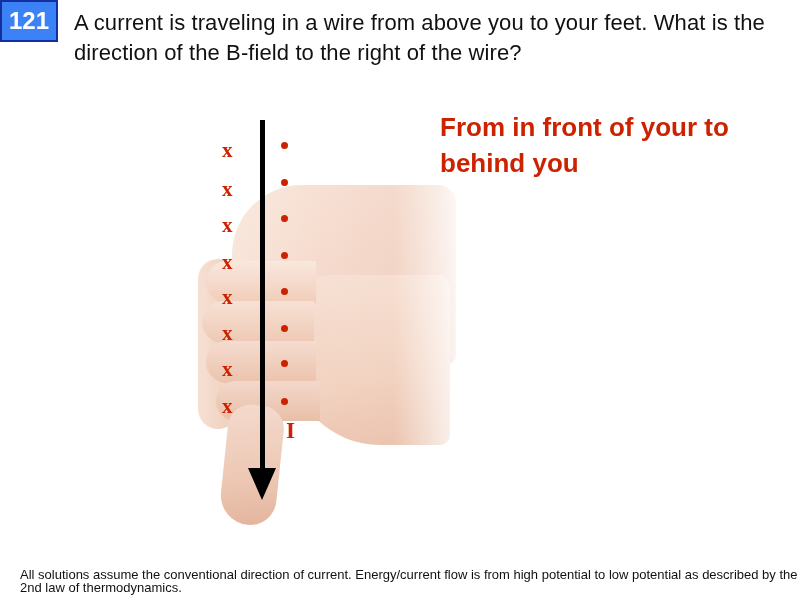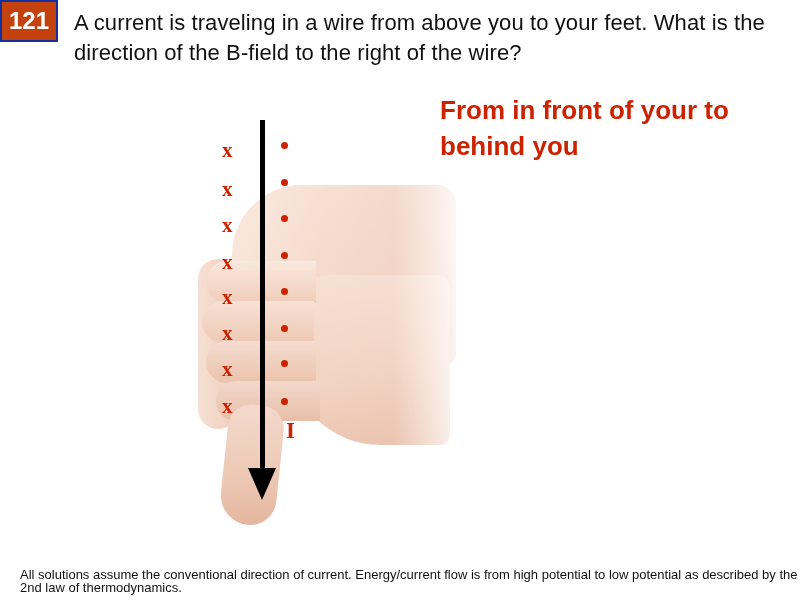--- a/index.html
+++ b/index.html
@@ -15,21 +15,21 @@
     position: relative;
   }
 
   
   #slide-badge {
     position: absolute;
     left: 0px;
     top: 0px;
     width: 58px;
     height: 42px;
-    background: #c2410c;
+    background: #3b82f6;
     border: 2px solid #14309f;
     box-sizing: border-box;
     color: #ffffff;
     font-size: 24px;
     font-weight: bold;
     display: flex;
     align-items: center;
     justify-content: center;
     letter-spacing: 0px;
   }
@@ -43,21 +43,21 @@
     font-size: 22px;
     line-height: 30px;
     color: #111111;
     letter-spacing: 0.1px;
   }
 
   
   #answer {
     position: absolute;
     left: 440px;
-    top: 92px;
+    top: 109px;
     width: 340px;
     color: #cc2200;
     font-size: 26px;
     font-weight: bold;
     line-height: 36px;
   }
 
   
   #diagram {
     position: absolute;

